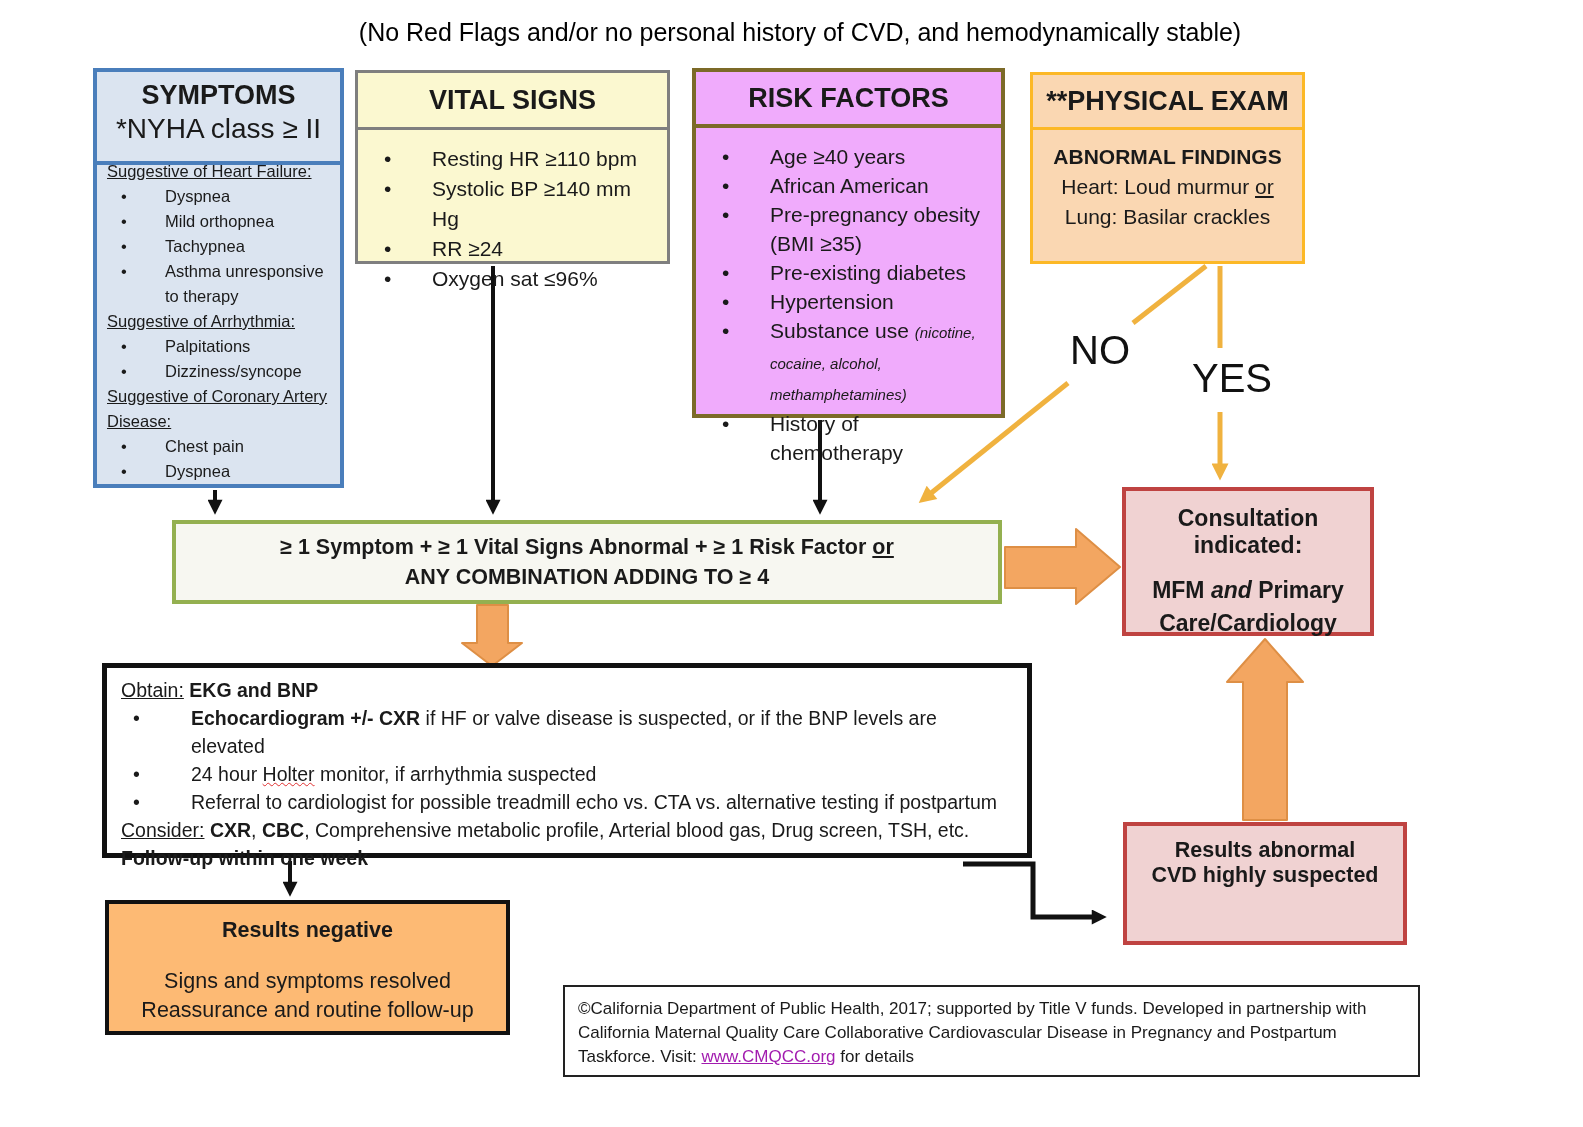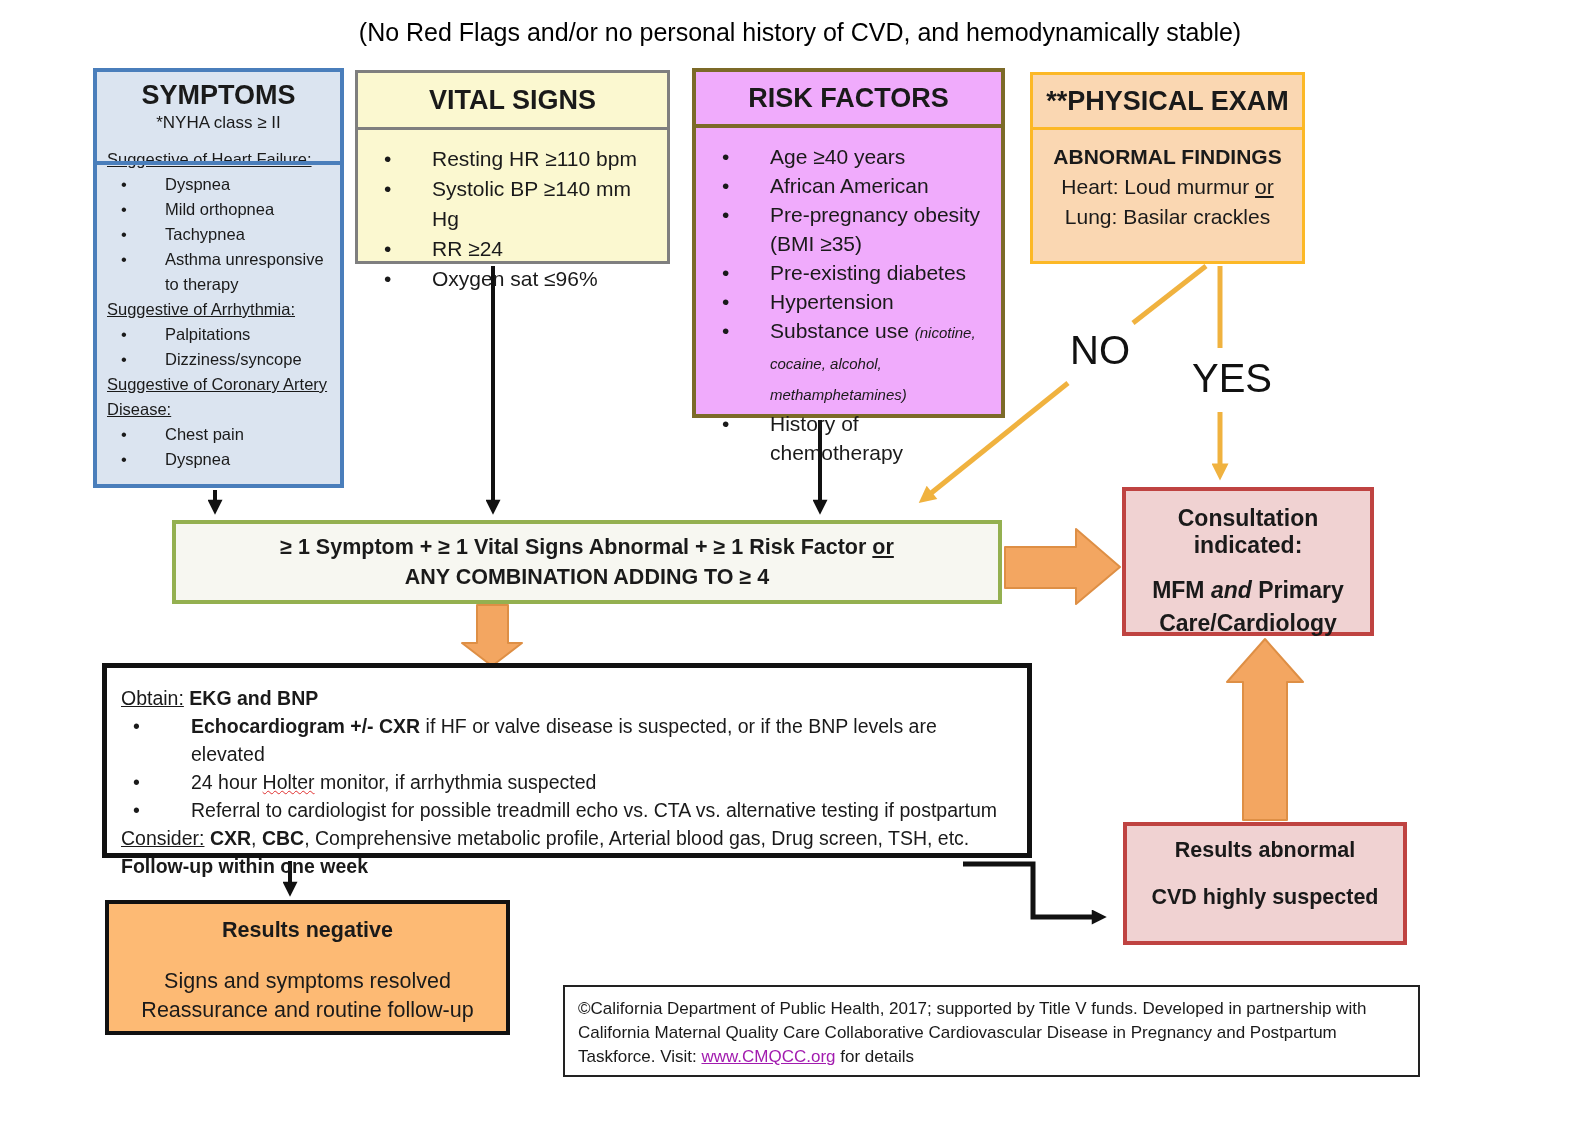--- a/index.html
+++ b/index.html
@@ -13,21 +13,21 @@
     color:#000000;font-size:25px;font-weight:400;}
   
   .hd{text-align:center;font-weight:700;font-size:27px;}
   .bul{list-style:none;margin:0;padding:0;}
   .bul li{position:relative;padding-left:68px;}
   .bul li::before{content:"•";position:absolute;left:20px;top:0;}
   
   .symptoms{left:93px;top:68px;width:251px;height:420px;
     background:#dbe4f0;border:4px solid #4a7ebb;}
   .symptoms .hd{padding-top:8px;}
-  .symptoms .sub{text-align:center;font-size:17px;padding-top:2px;}
+  .symptoms .sub{text-align:center;font-size:28px;padding-top:2px;}
   .symptoms .divider{height:89px;border-bottom:4px solid #4a7ebb;position:absolute;top:0;left:0;right:0;}
   .symptoms .body{padding:14px 8px 0 10px;font-size:16.5px;line-height:25px;}
   .symptoms .sec{text-decoration:underline;}
   .symptoms .bul li{padding-left:58px;}
   .symptoms .bul li::before{left:14px;}
   
   .vital{left:355px;top:70px;width:315px;height:194px;
     background:#fbf8d0;border:3px solid #7f7f7f;}
   .vital .hd{height:54px;line-height:54px;border-bottom:3px solid #7f7f7f;}
   .vital .body{padding:14px 6px 0 6px;font-size:21px;line-height:30px;}
@@ -57,35 +57,35 @@
   .consult{left:1122px;top:487px;width:252px;height:149px;
     background:#f0d2d2;border:4px solid #bf4341;
     text-align:center;font-weight:700;font-size:23px;}
   .consult .l1{margin-top:14px;}
   .consult .l2{margin-top:18px;}
   .consult .l3{margin-top:6px;}
   .consult .it{font-style:italic;}
   
   .workup{left:102px;top:663px;width:930px;height:195px;
     background:#ffffff;border:5px solid #111111;
-    padding:16px 14px;font-size:19.5px;line-height:28px;}
+    padding:8px 14px;font-size:19.5px;line-height:28px;}
   .workup .b{font-weight:700;}
   .workup .bul li{padding-left:70px;}
   .workup .bul li::before{left:12px;}
   .holter{text-decoration:underline;text-decoration-style:wavy;text-decoration-color:#e03030;text-decoration-thickness:1px;}
   
   .resneg{left:105px;top:900px;width:405px;height:135px;
     background:#fdba74;border:4px solid #111111;text-align:center;font-size:21.5px;}
   .resneg .t{font-weight:700;margin-top:14px;}
   .resneg .l1{margin-top:26px;}
   .resneg .l2{margin-top:4px;}
   .resab{left:1123px;top:822px;width:284px;height:123px;
     background:#f0d2d2;border:4px solid #bf4341;text-align:center;font-weight:700;font-size:21.5px;}
   .resab .t{margin-top:12px;}
-  .resab .l2{margin-top:22px;}
+  .resab .l2{}
   
   .footer{left:563px;top:985px;width:857px;height:92px;
     background:#ffffff;border:2px solid #222222;
     padding:10px 13px;font-size:17px;line-height:24px;}
   .footer a{color:#a21caf;text-decoration:underline;cursor:pointer;}
   
   .arrows{left:0;top:0;width:1583px;height:1127px;pointer-events:none;}
 </style>
 </head>
 <body>

